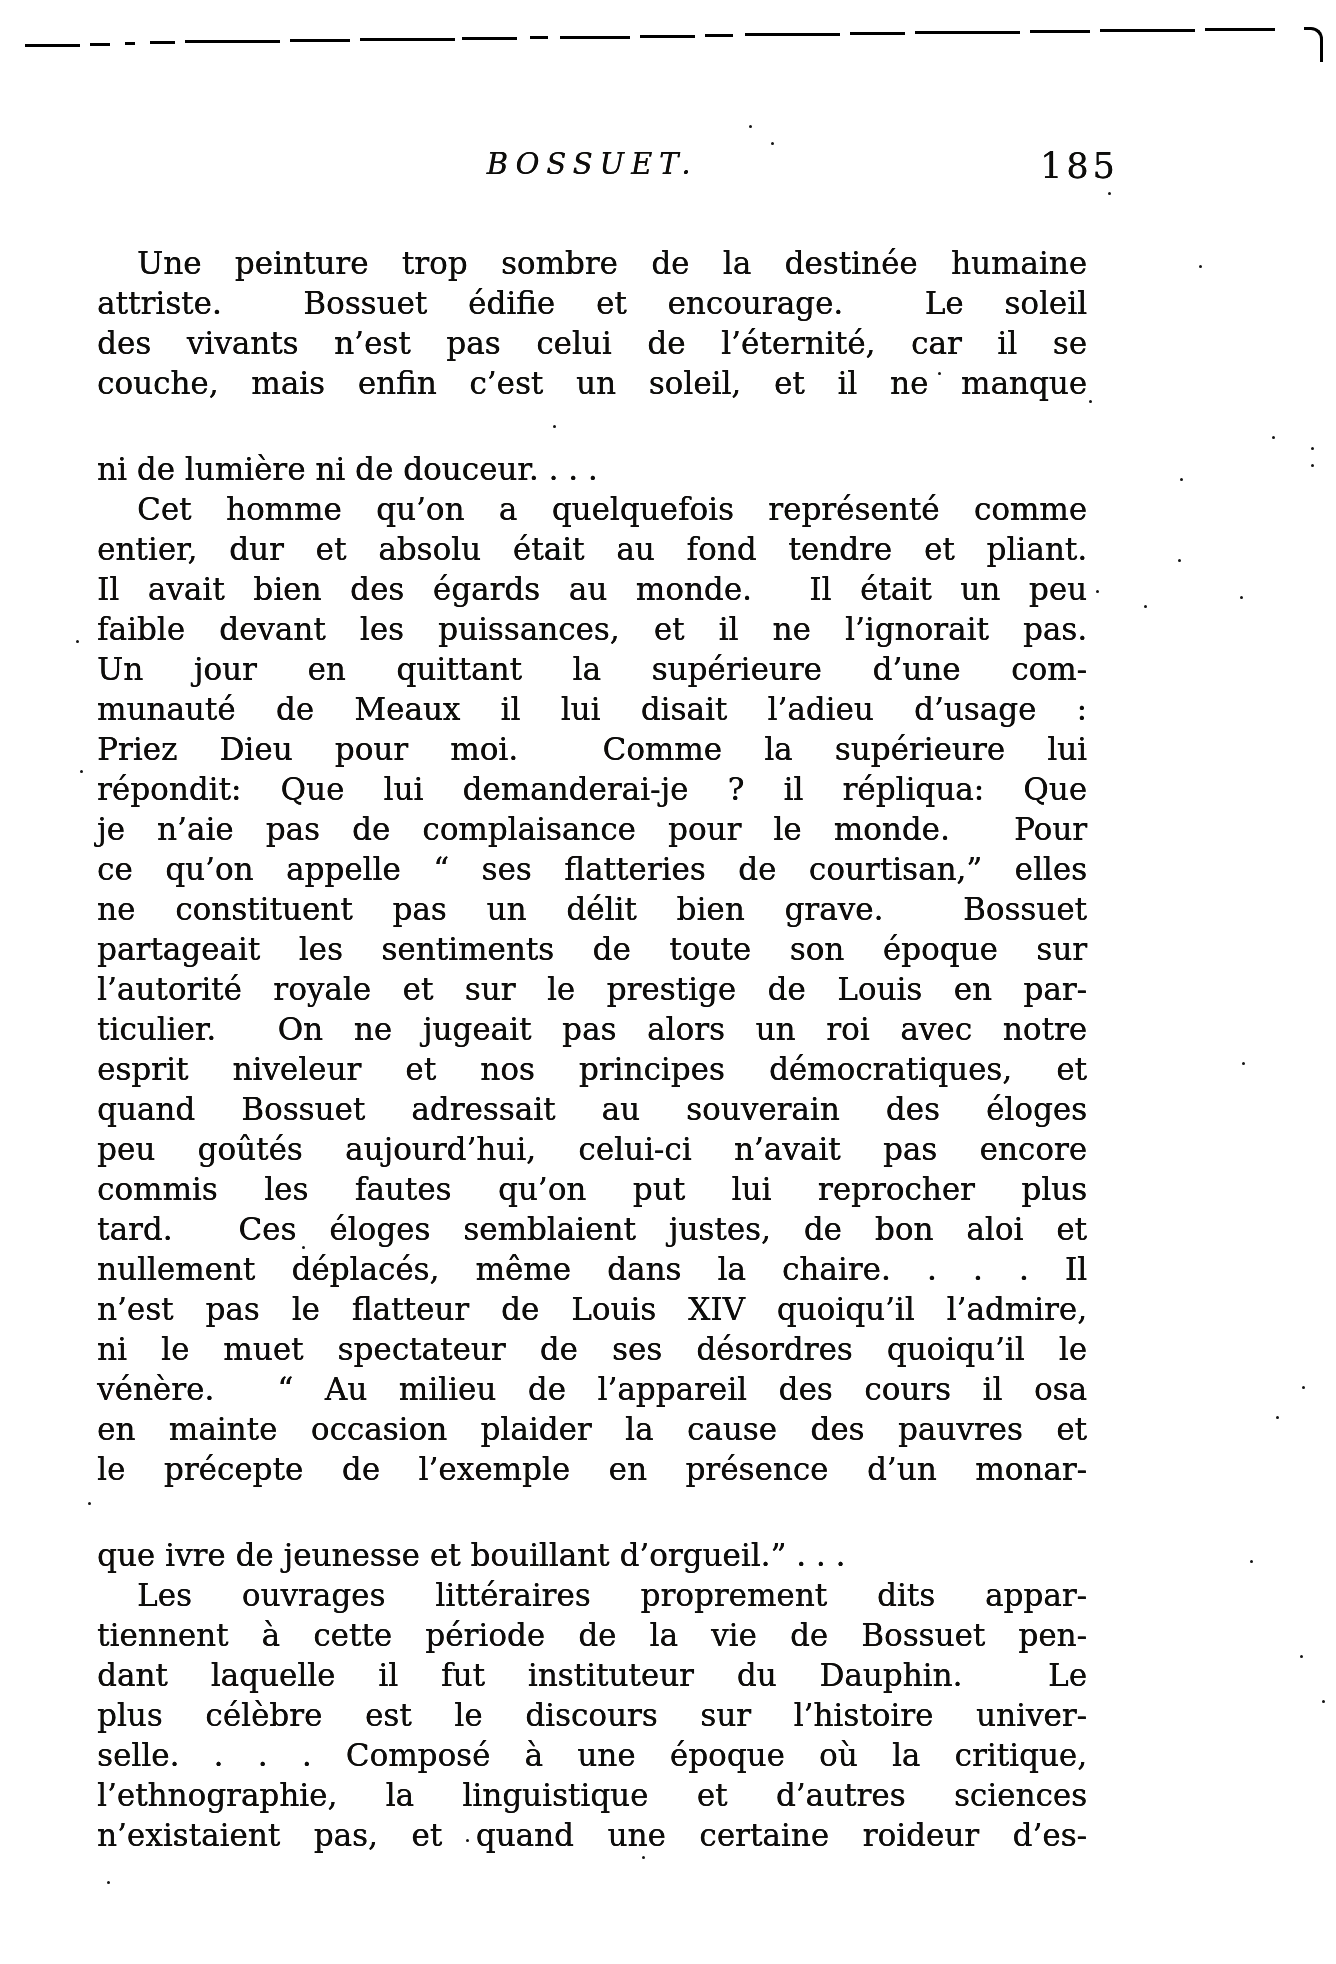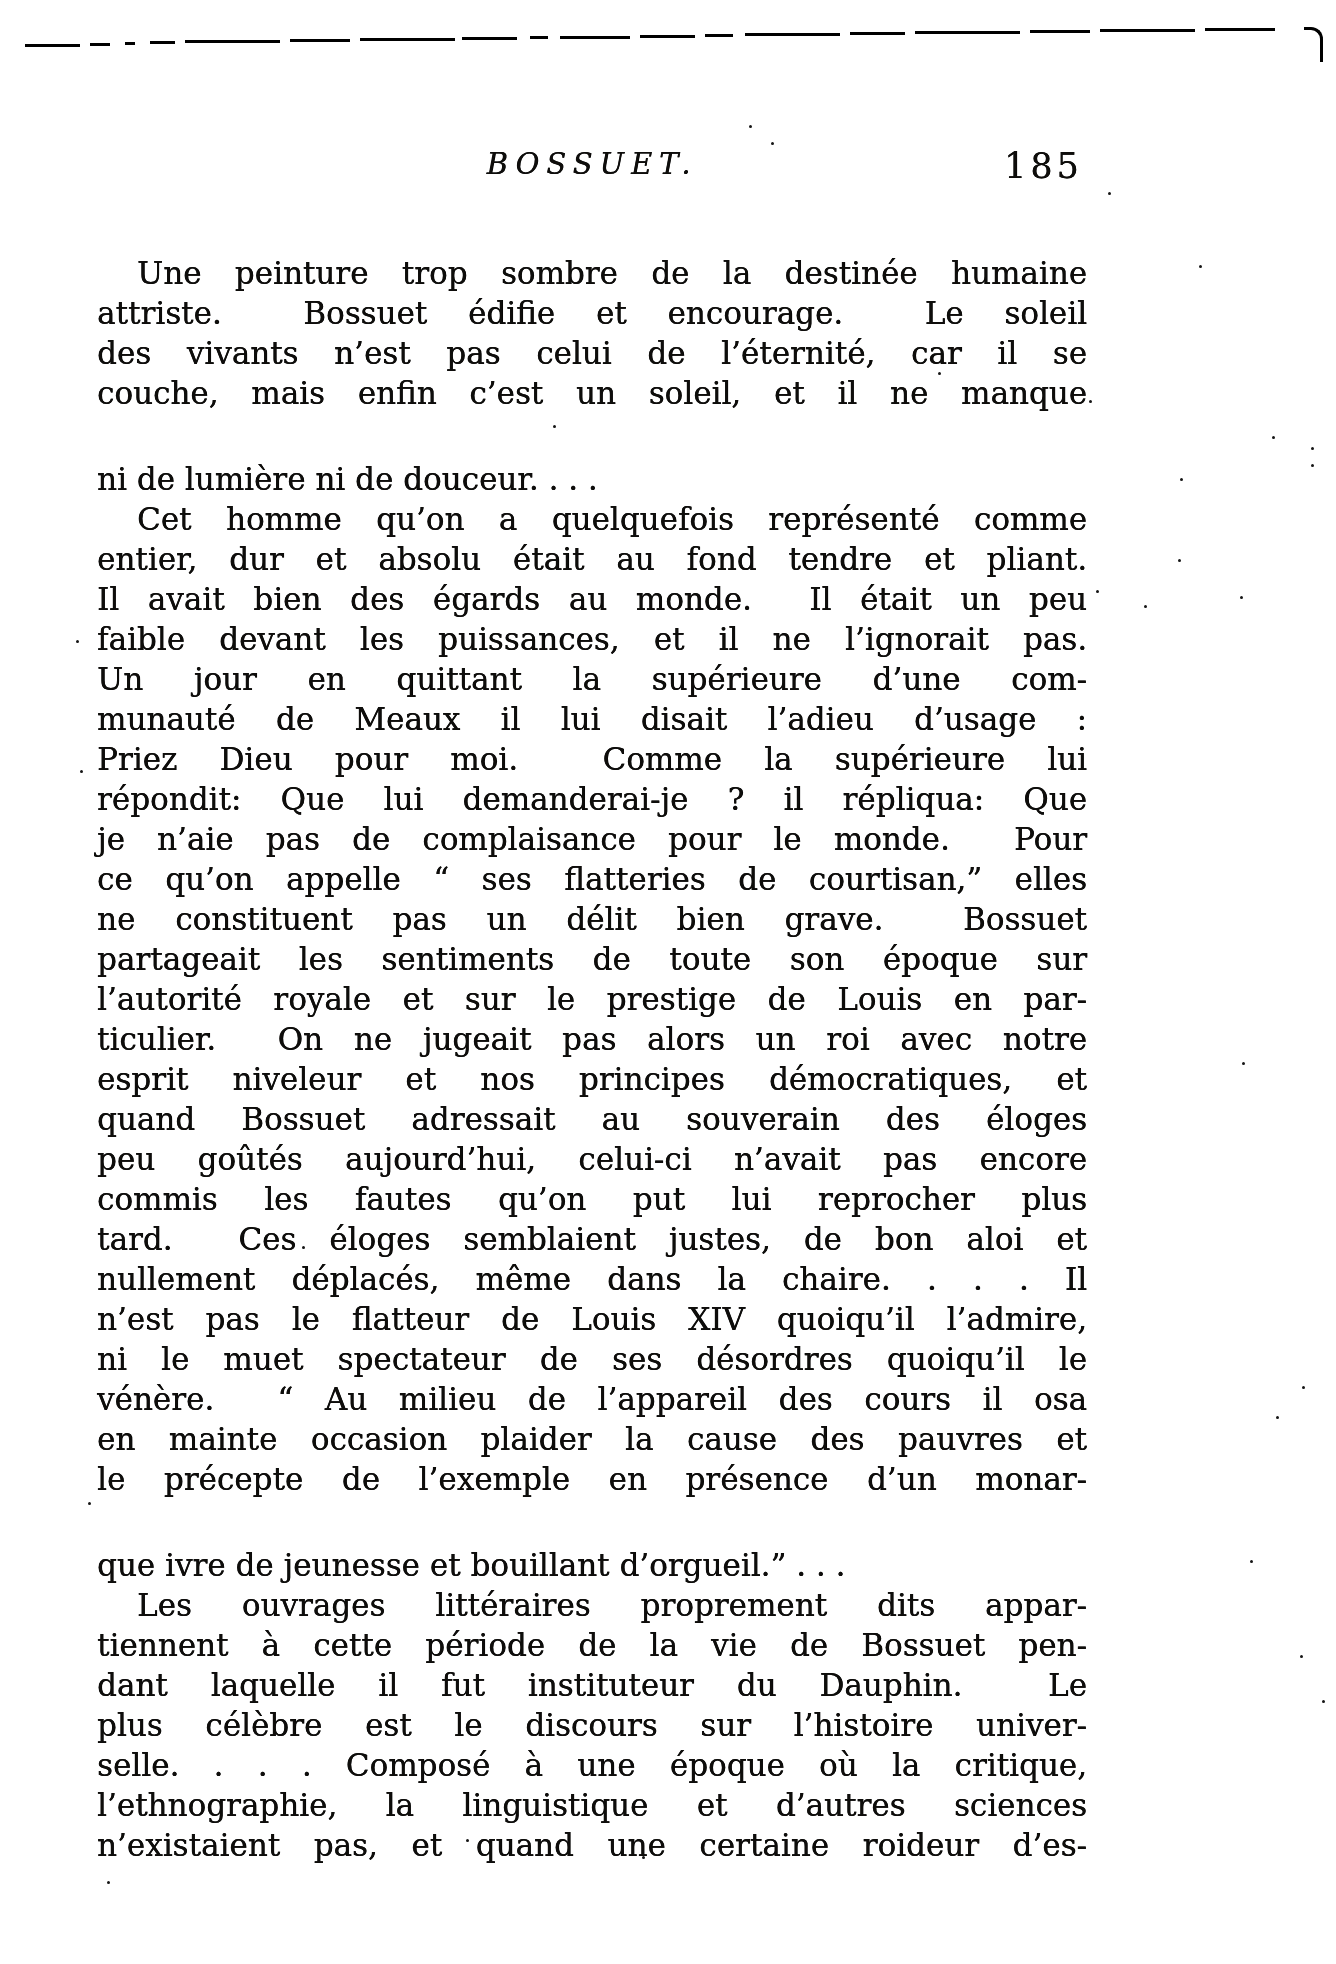--- a/index.html
+++ b/index.html
@@ -15,27 +15,27 @@
   
   .running-head{
     position:absolute;top:146px;left:97px;width:990px;
     text-align:center;
     font-style:italic;
     font-size:29px;line-height:36px;
     letter-spacing:7px;
     text-shadow:0.3px 0.2px 0 #000;
   }
   .folio{
-    position:absolute;top:146px;left:1004px;
+    position:absolute;top:146px;left:1040px;
     font-size:35px;line-height:40px;letter-spacing:4px;
     text-shadow:0.3px 0.2px 0 #000;
   }
   
   .body-text{
-    position:absolute;top:253px;left:97px;width:990px;
+    position:absolute;top:243px;left:97px;width:990px;
     font-size:31px;line-height:40px;
     text-shadow:0.3px 0.2px 0 #000;
   }
   .body-text p{margin:0;padding:0;}
   .line{
     display:block;
     text-align:justify;
     text-align-last:justify;
   }
   .line.indent{text-indent:40px;}

